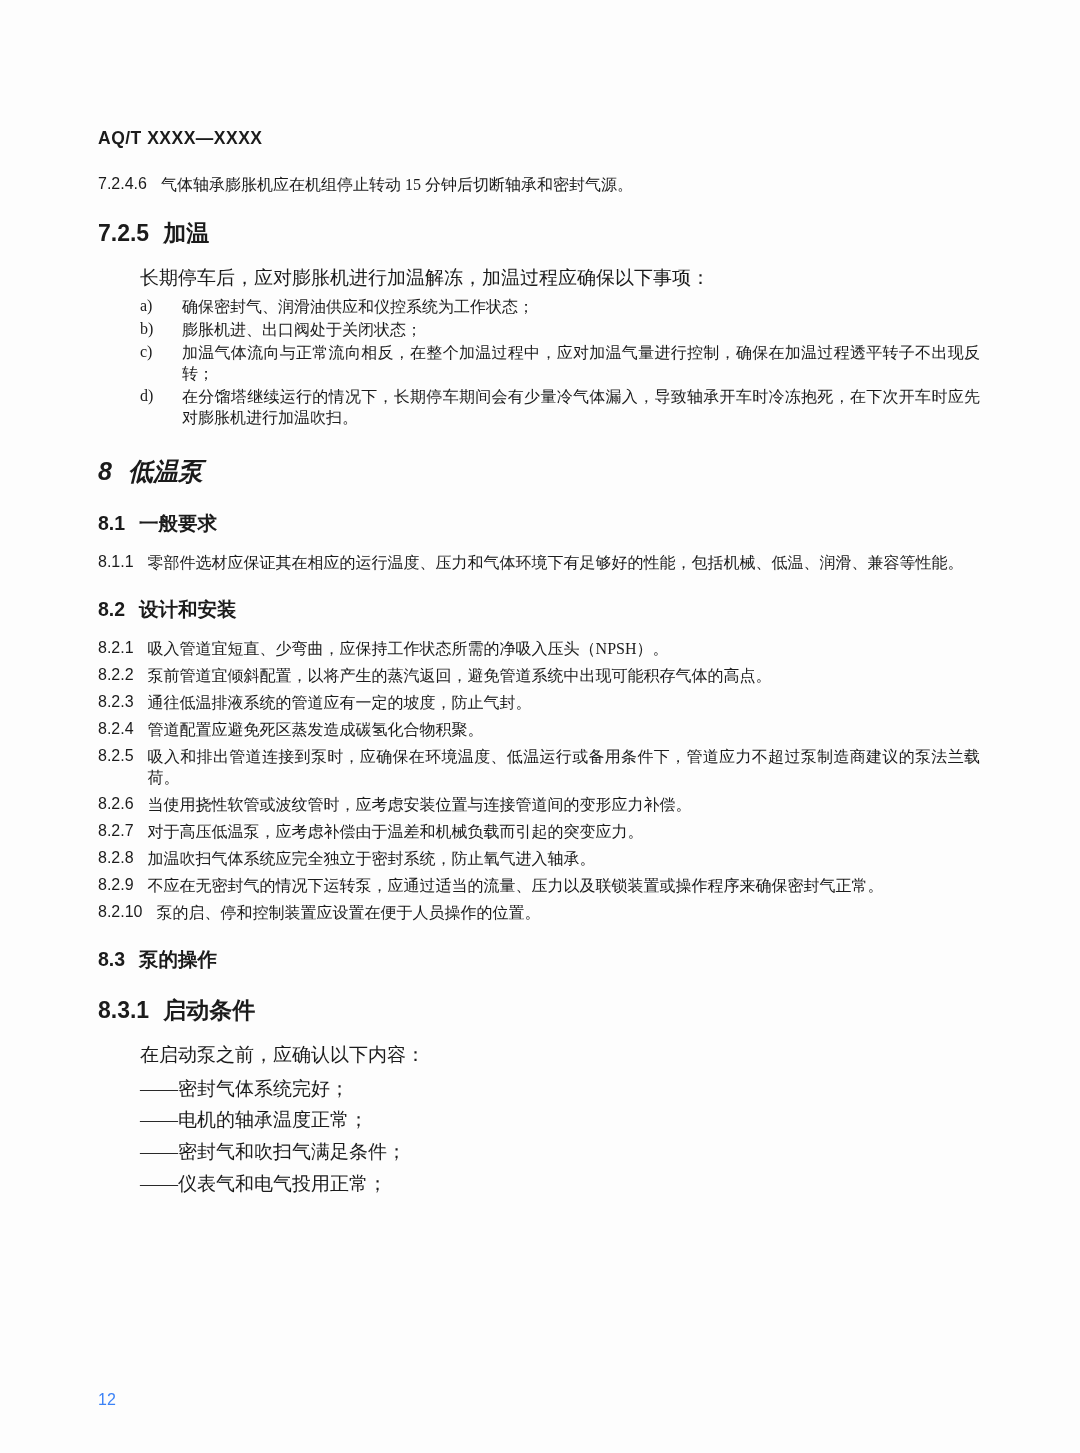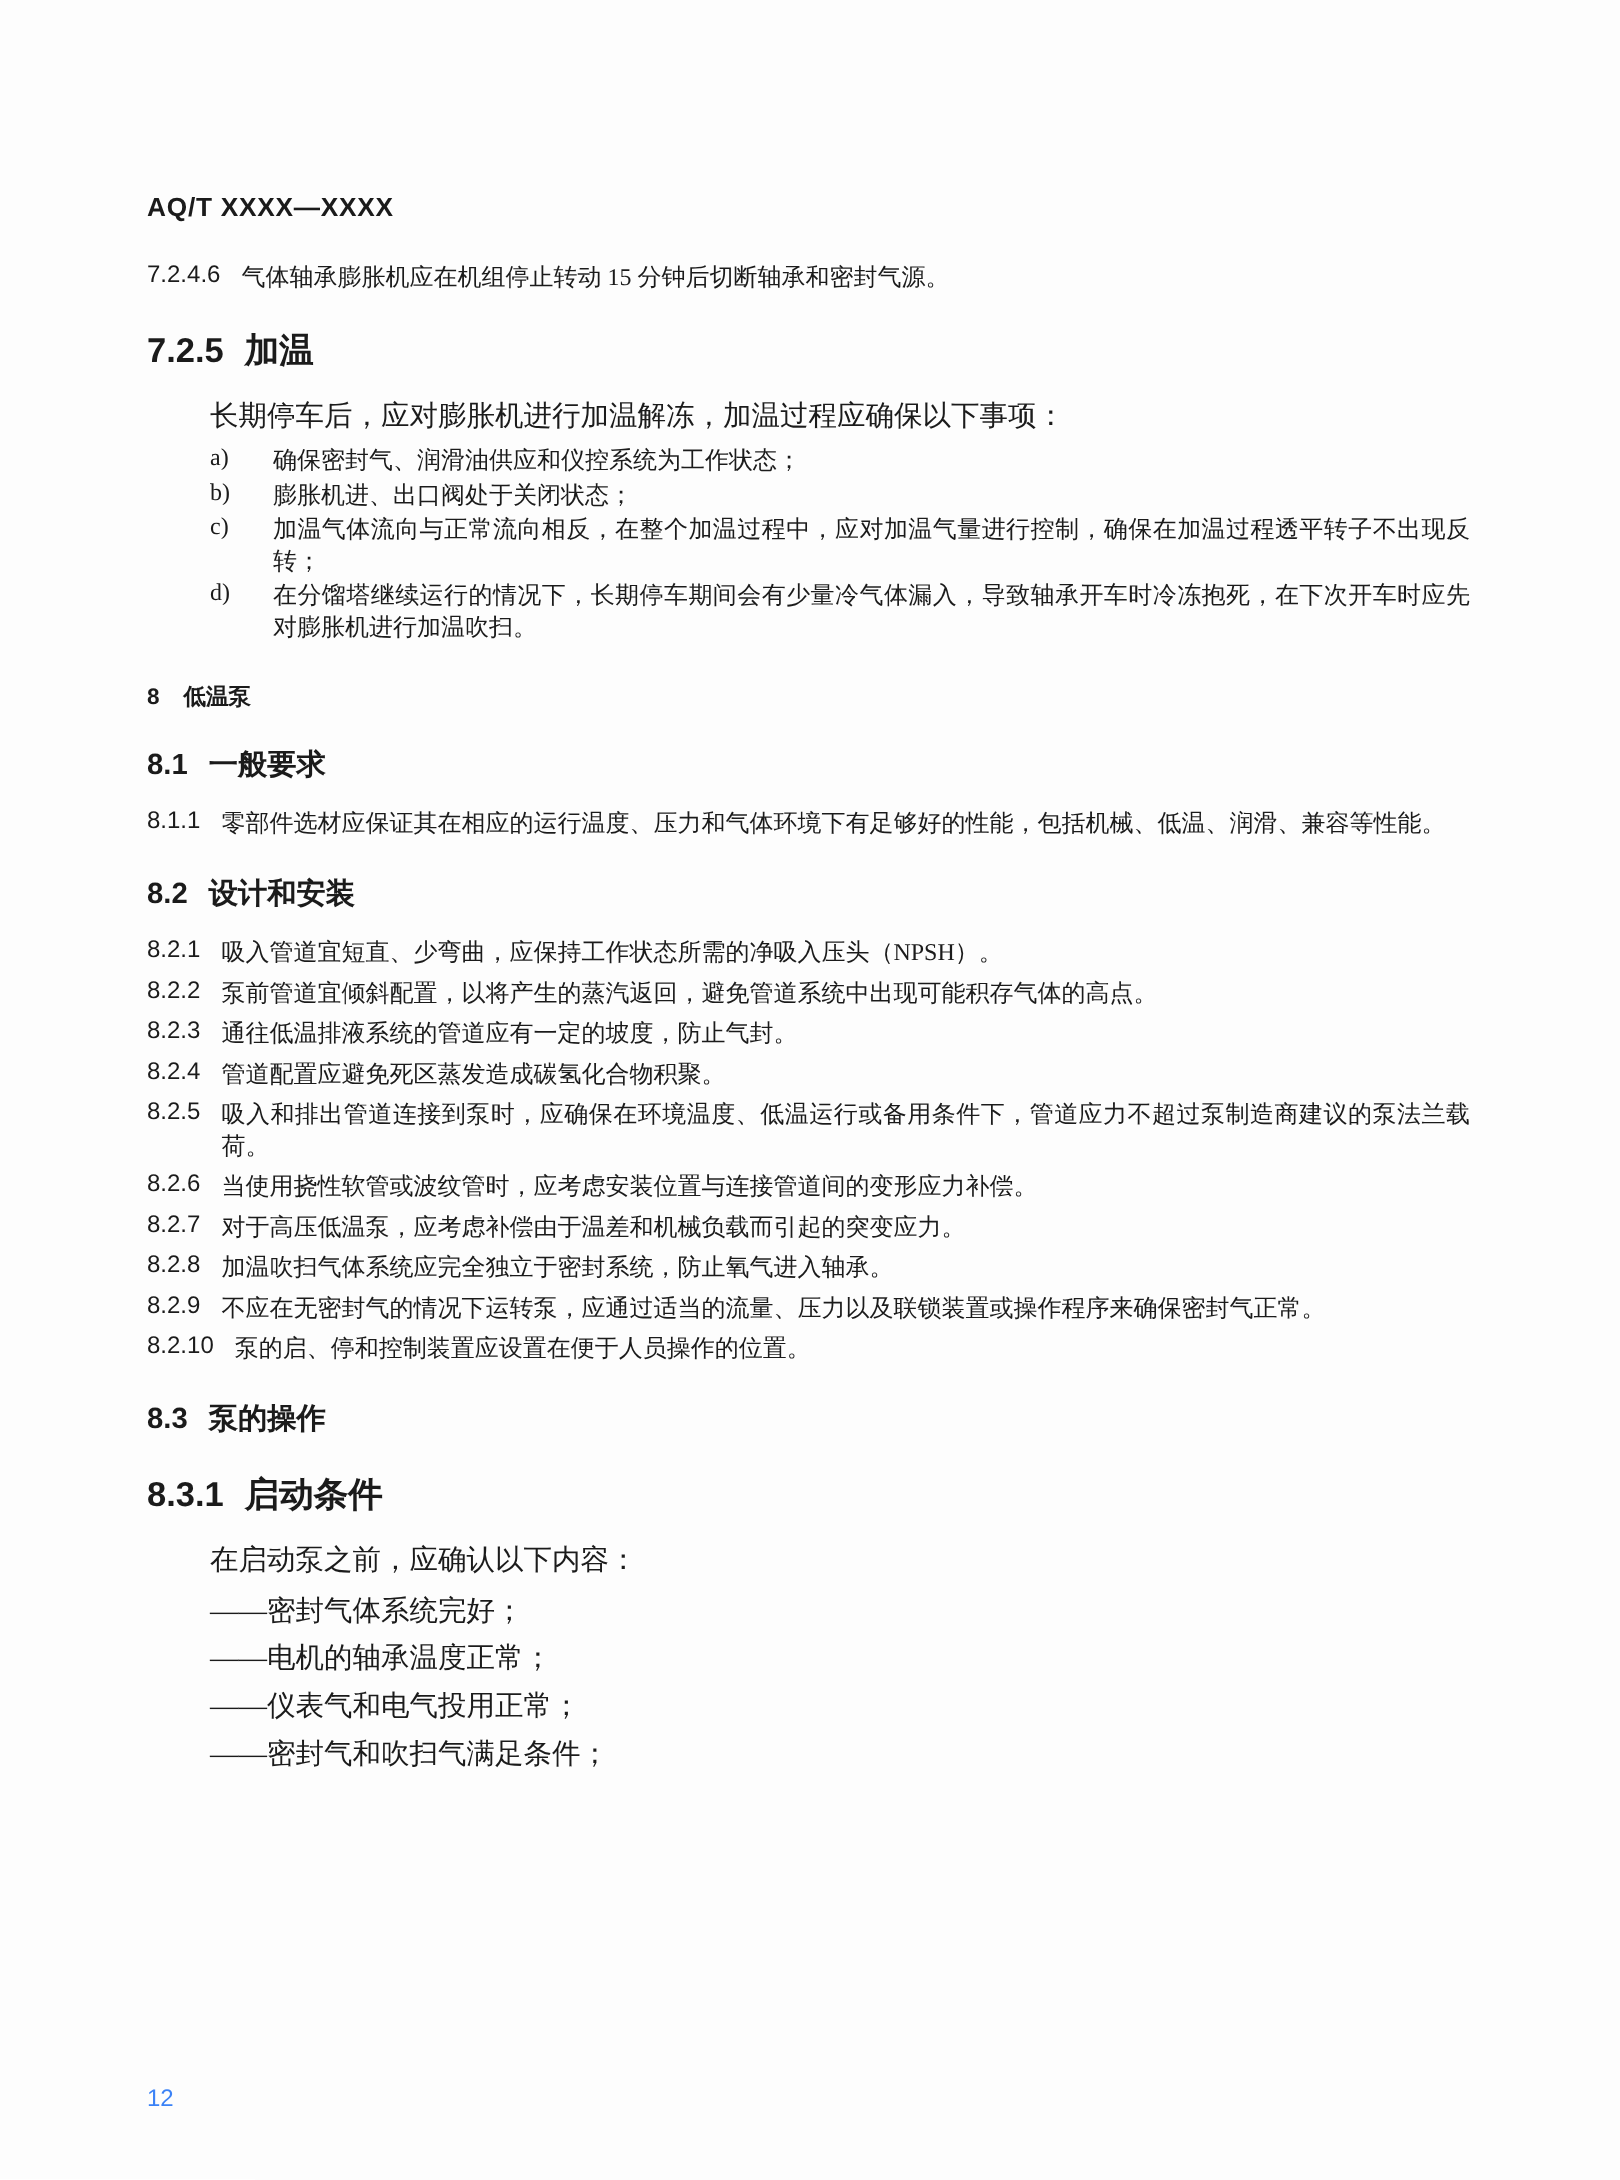--- a/index.html
+++ b/index.html
@@ -31,23 +31,24 @@
   .clause-num {
     font-family: "Liberation Sans", "DejaVu Sans", sans-serif;
   }
   p {
     margin: 0;
     font-size: 19px;
     line-height: 1.62;
   }
   .heading-lvl1 {
     font-weight: 700;
-    font-size: 15px;
+    font-size: 25px;
     margin-top: 26px;
     margin-bottom: 20px;
+    font-style: italic;
   }
   .heading-lvl1 .tnum { margin-right: 16px; }
   .heading-lvl2 {
     font-weight: 700;
     font-size: 19.5px;
     margin-top: 22px;
     margin-bottom: 16px;
   }
   .heading-lvl2 .tnum { margin-right: 14px; }
   .heading-lvl3 {
@@ -202,18 +203,18 @@
   </div>
 
   <div class="heading-lvl3">
     <span class="tnum clause-num">8.3.1</span><span>启动条件</span>
   </div>
 
   <div class="indent-block">
     <p class="lead-in">在启动泵之前，应确认以下内容：</p>
     <p class="dash-item">——密封气体系统完好；</p>
     <p class="dash-item">——电机的轴承温度正常；</p>
+    <p class="dash-item">——密封气和吹扫气满足条件；</p>
     <p class="dash-item">——仪表气和电气投用正常；</p>
-    <p class="dash-item">——密封气和吹扫气满足条件；</p>
   </div>
 
   <div class="footer">12</div>
 </div>
 
 </body></html>

